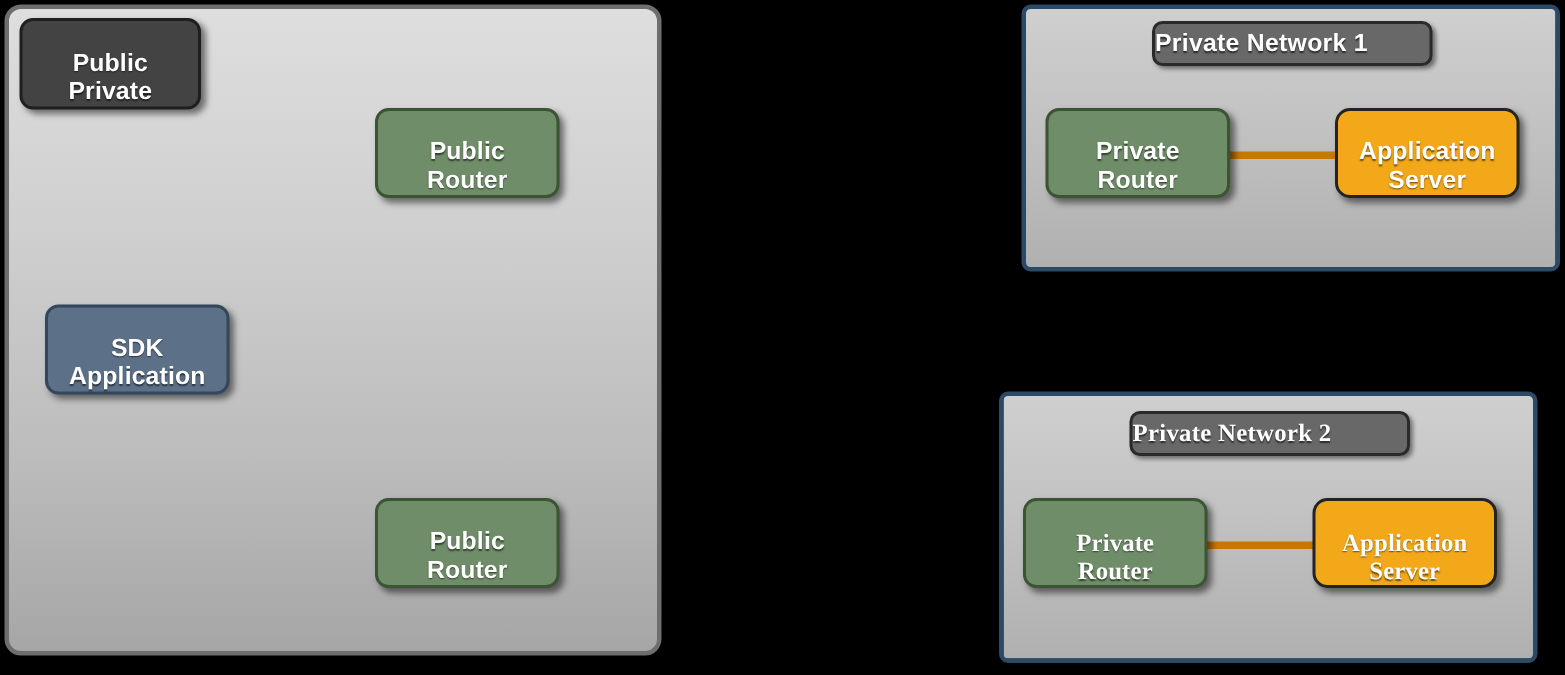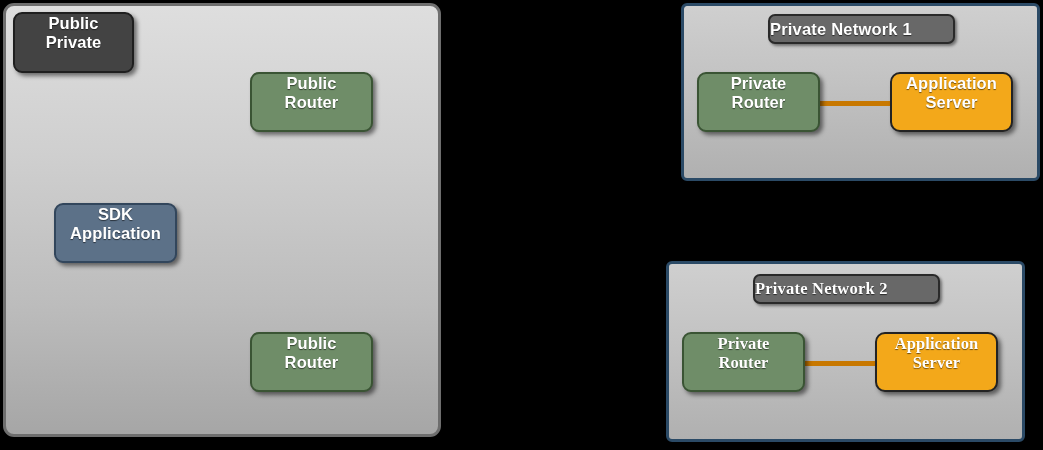--- a/index.html
+++ b/index.html
@@ -43,21 +43,21 @@
     box-shadow: 3px 3px 4px rgba(0,0,0,0.6);
   }
 
   .panel-private-1 { left: 681px; top: 3px; width: 359px; height: 178px; }
   .panel-private-2 { left: 666px; top: 261px; width: 359px; height: 181px; font-family: Liberation Serif, serif; }
 
   
   .node {
     position: absolute;
     display: flex;
-    align-items: flex-start;
+    align-items: flex-end;
     justify-content: center;
     text-align: center;
     border-radius: 9px;
     color: #ffffff;
     font-weight: bold;
     font-size: 16.5px;
     line-height: 1.16;
     letter-spacing: 0.1px;
     text-shadow: 0 1px 1px rgba(0,0,0,0.55);
     box-shadow: 3px 3px 4px rgba(0,0,0,0.5);
@@ -68,21 +68,20 @@
     background: #434343;
     border: 2px solid #1f1f1f;
   }
   .node-router {
     background: #6f8d68;
     border: 2px solid #3a5434;
   }
   .node-sdk {
     background: #5c7188;
     border: 2px solid #32465c;
-    margin-left: 24px;
   }
   .node-controller {
     background: #a7471e;
     border: 2px solid #6b2a0c;
   }
   .node-appserver {
     background: #f3a81a;
     border: 2px solid #232323;
     border-radius: 10px;
   }

